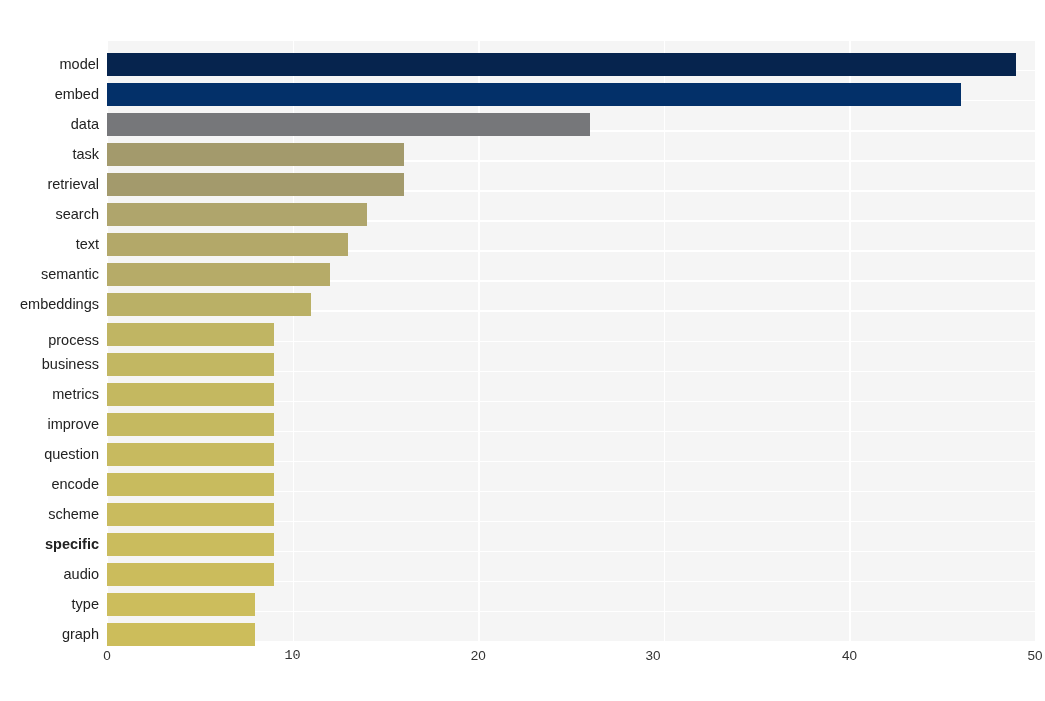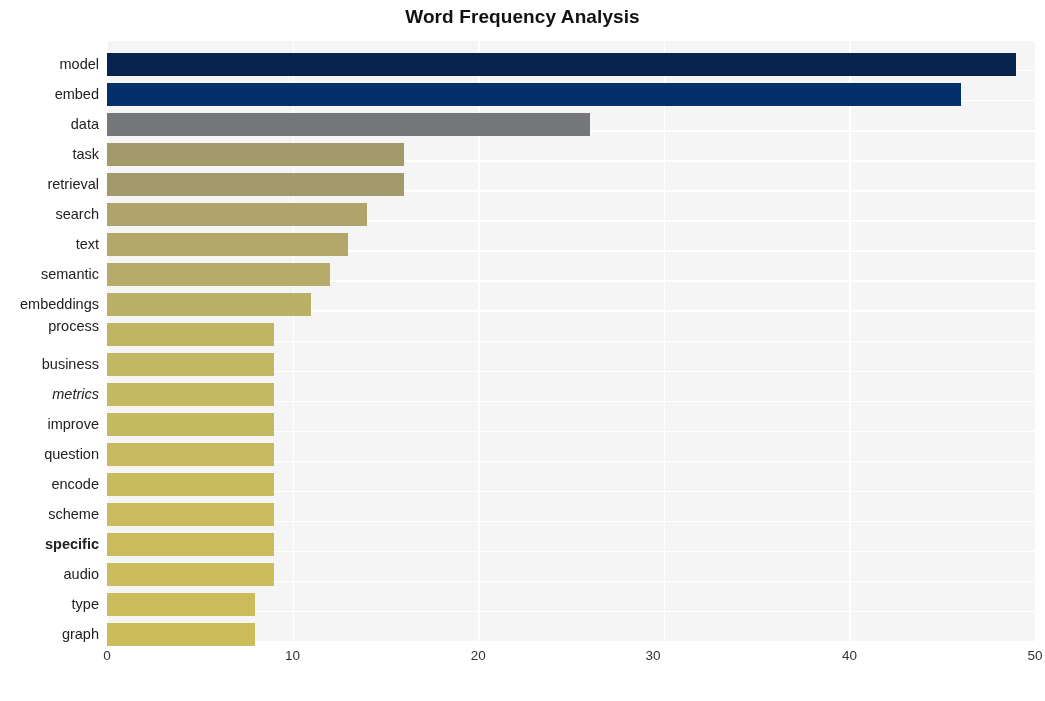--- a/index.html
+++ b/index.html
@@ -97,21 +97,20 @@
     text-align: center;
     font-size: 14.5px;
     color: #222222;
   }
 </style>
 </head>
 <body>
 
 <div id="figure">
 
-  <div id="chart-title">Word Frequency Analysis</div>
 
   <div id="plot-area">
       <div class="gridline-v" style="left: 0px;"></div>
       <div class="gridline-v" style="left: 185.6px;"></div>
       <div class="gridline-v" style="left: 371.2px;"></div>
       <div class="gridline-v" style="left: 556.8px;"></div>
       <div class="gridline-v" style="left: 742.4px;"></div>
       <div class="gridline-v" style="left: 928px;"></div>
       <div class="gridline-h" style="top: 0px;"></div>
       <div class="gridline-h" style="top: 30.05px;"></div>
@@ -159,36 +158,36 @@
   <div id="ylabels">
       <div class="ytick" style="top: 12.5px;">model</div>
       <div class="ytick" style="top: 42.55px;">embed</div>
       <div class="ytick" style="top: 72.6px;">data</div>
       <div class="ytick" style="top: 102.65px;">task</div>
       <div class="ytick" style="top: 132.7px;">retrieval</div>
       <div class="ytick" style="top: 162.75px; padding-left: 14px;">search</div>
       <div class="ytick" style="top: 192.8px;">text</div>
       <div class="ytick" style="top: 222.85px;">semantic</div>
       <div class="ytick" style="top: 252.9px;">embeddings</div>
-      <div class="ytick" style="top: 275px;">process</div>
+      <div class="ytick" style="top: 289px;">process</div>
       <div class="ytick" style="top: 313px;">business</div>
-      <div class="ytick" style="top: 343.05px; font-style: italic;">metrics</div>
+      <div class="ytick" style="top: 343.05px;">metrics</div>
       <div class="ytick" style="top: 373.1px;">improve</div>
       <div class="ytick" style="top: 403.15px;">question</div>
       <div class="ytick" style="top: 433.2px;">encode</div>
       <div class="ytick" style="top: 463.25px;">scheme</div>
       <div class="ytick" style="top: 493.3px; font-weight: bold;">specific</div>
       <div class="ytick" style="top: 523.35px;">audio</div>
       <div class="ytick" style="top: 553.4px;">type</div>
       <div class="ytick" style="top: 583.45px;">graph</div>
     </div>
 
   <div id="xticks">
       <div class="xtick" style="left: 107px;">0</div>
-      <div class="xtick" style="left: 292.6px;">10</div>
+      <div class="xtick" style="left: 292.6px; font-family: Liberation Mono, monospace;">10</div>
       <div class="xtick" style="left: 478.2px;">20</div>
       <div class="xtick" style="left: 653px;">30</div>
       <div class="xtick" style="left: 849.4px;">40</div>
       <div class="xtick" style="left: 1035px;">50</div>
     </div>
 
 
 </div>
 
 </body></html>

